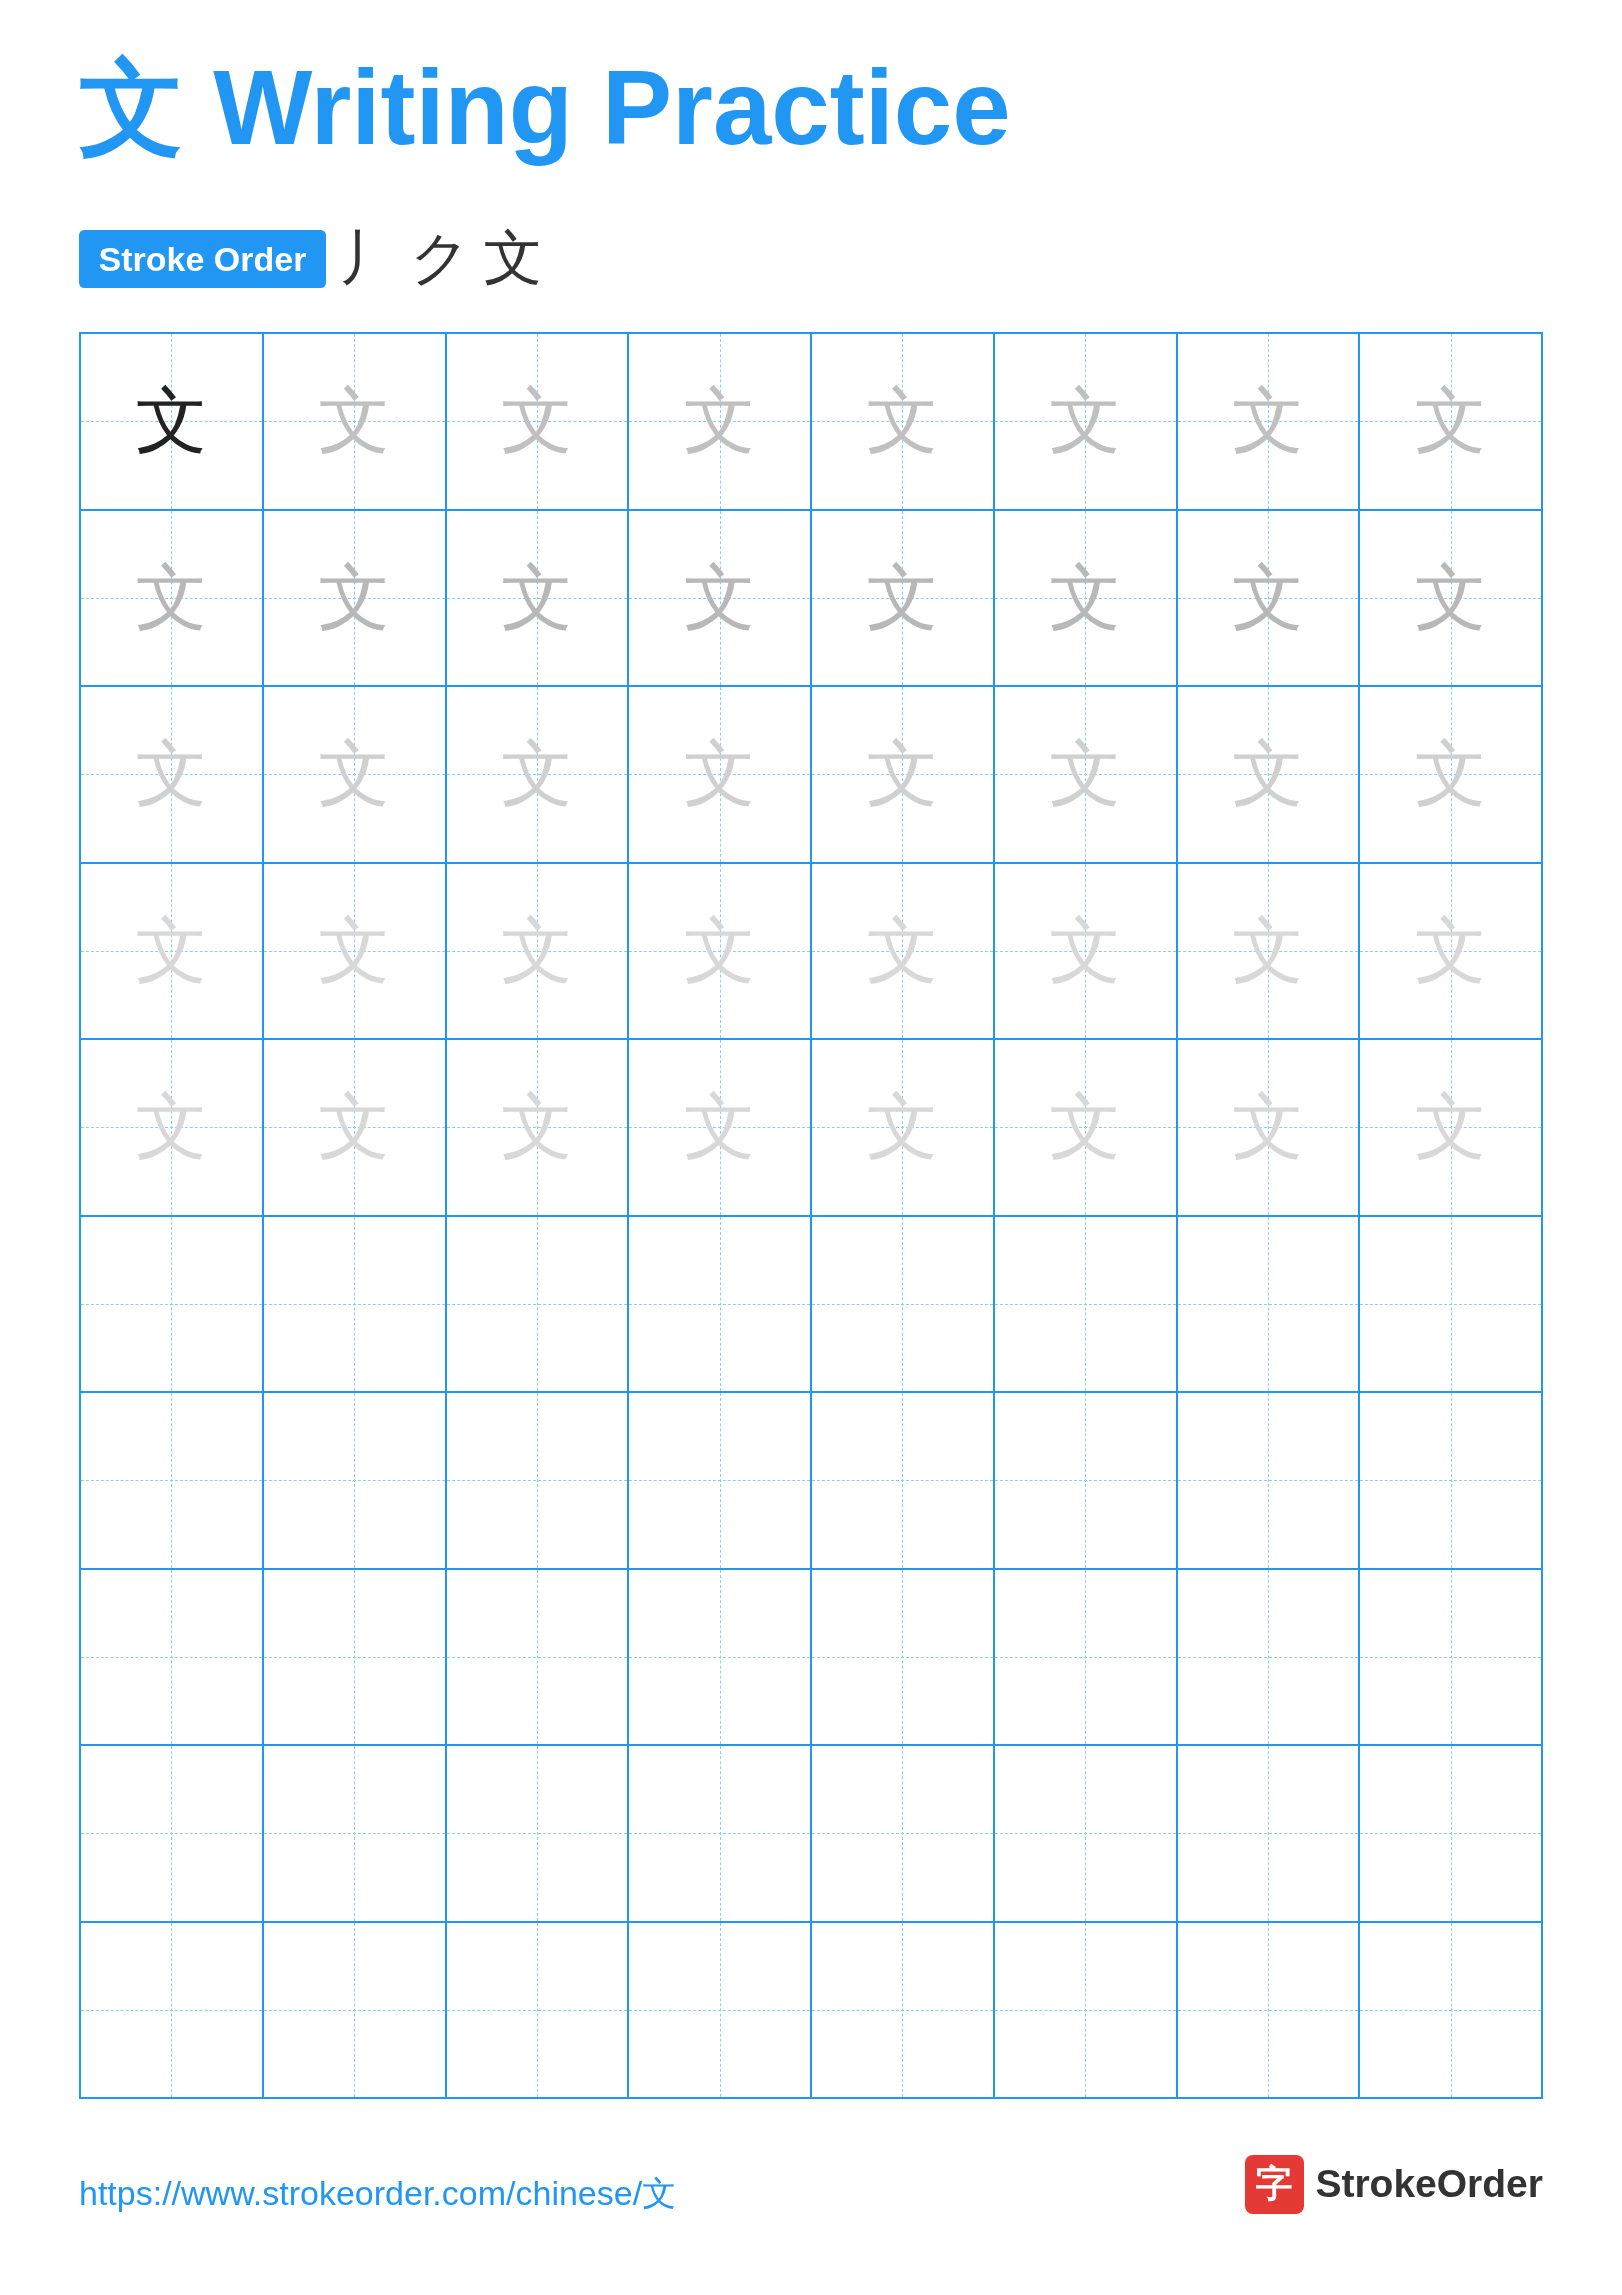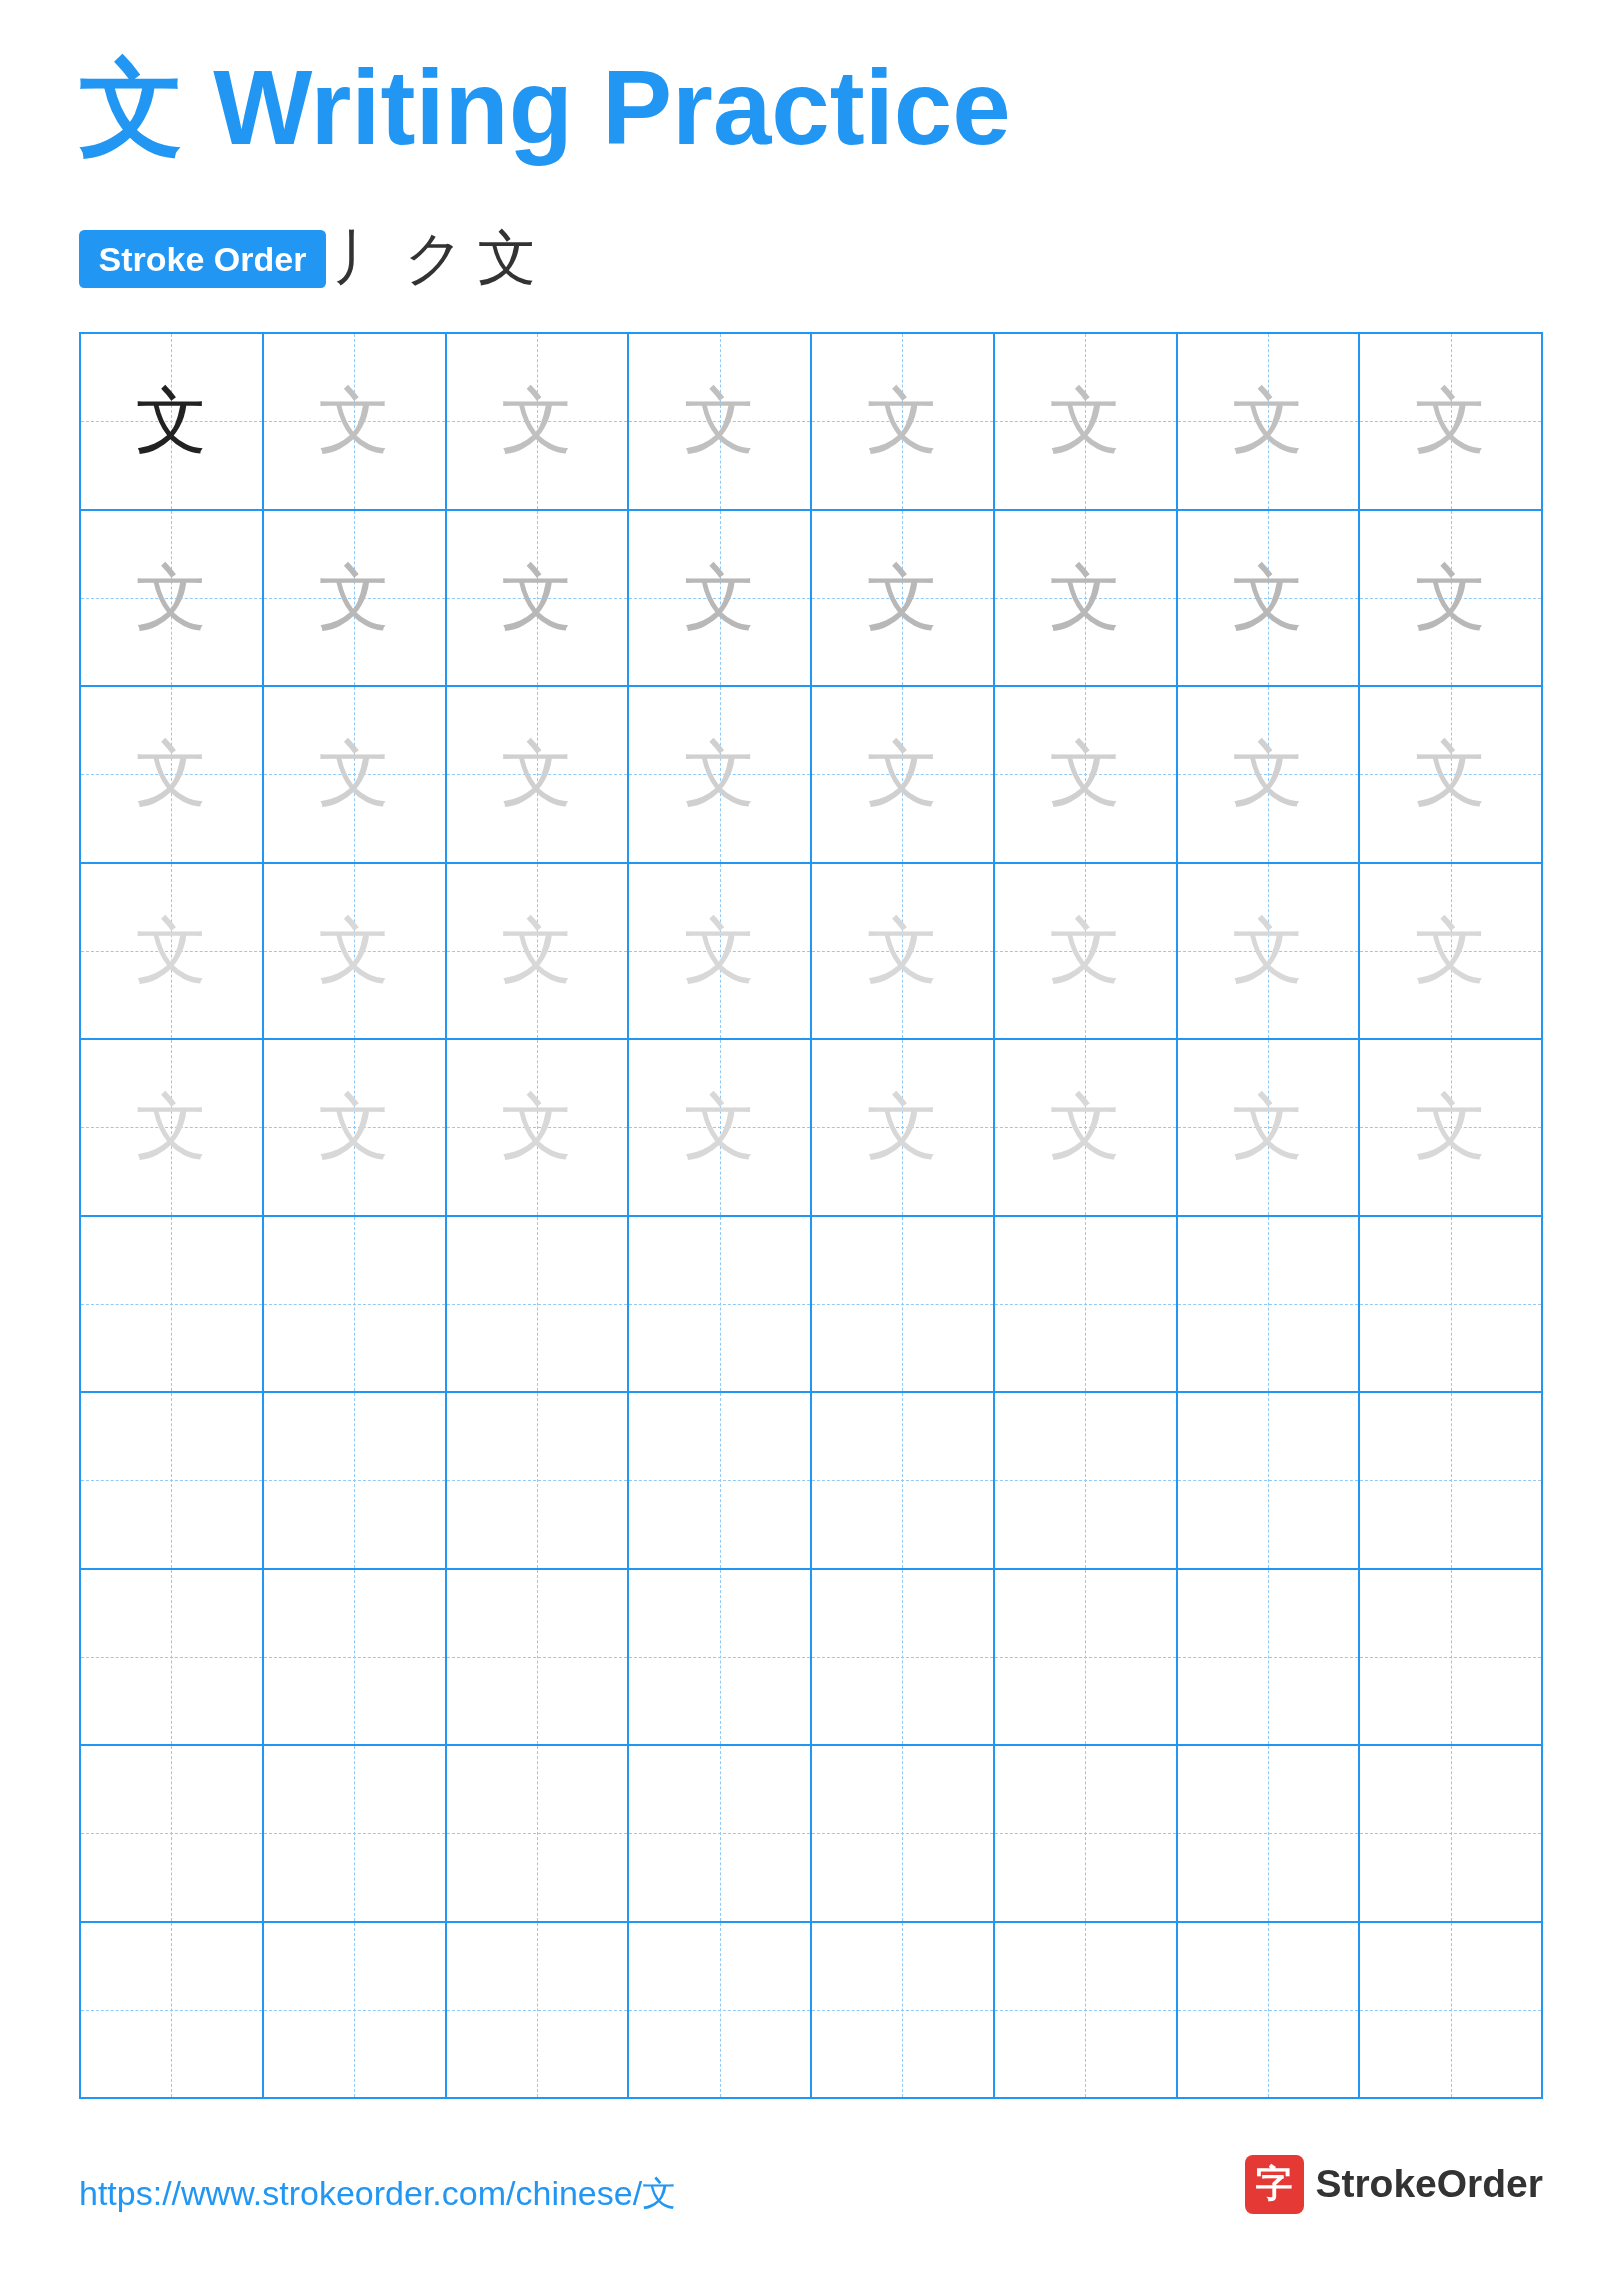--- a/index.html
+++ b/index.html
@@ -19,21 +19,21 @@
 
     .title {
       font-size: 105px;
       font-weight: bold;
       color: #2196F3;
     }
 
     .stroke-order-section {
       display: flex;
       align-items: center;
-      gap: 6px;
+      gap: 12px;
       margin-bottom: 33px;
     }
 
     .stroke-order-badge {
       background: #2196F3;
       color: white;
       font-size: 34px;
       padding: 9.2px 19.6px;
       border-radius: 5.2px;
       font-weight: bold;

